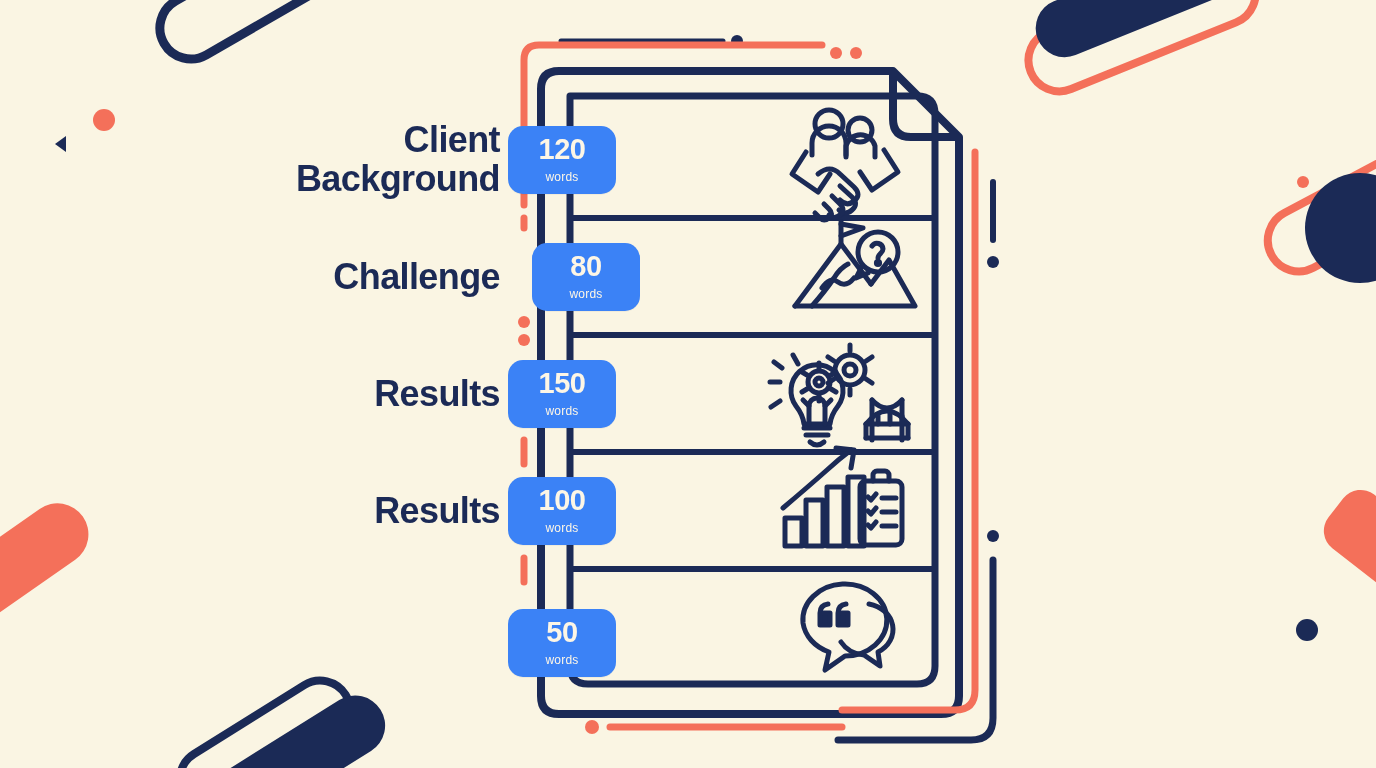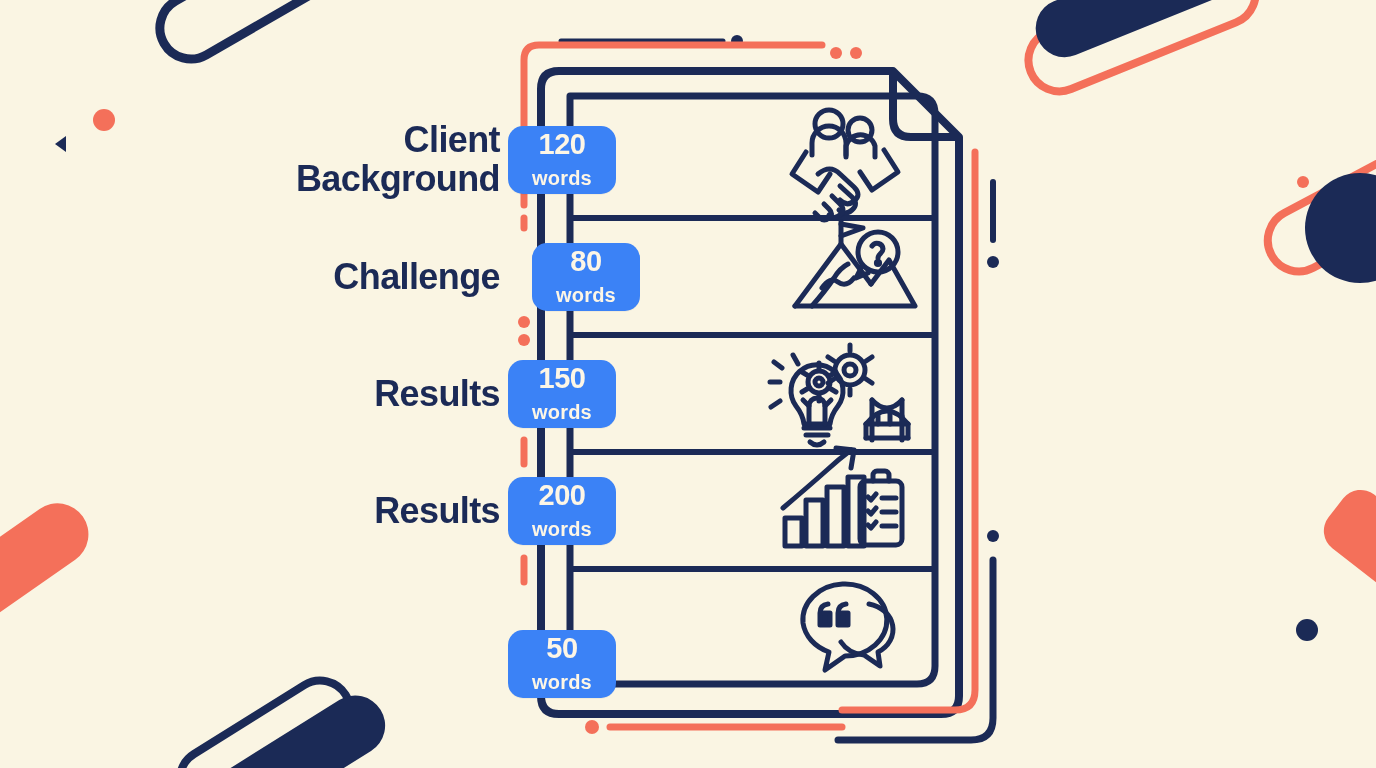--- a/index.html
+++ b/index.html
@@ -34,21 +34,21 @@
     transform:translateY(-50%);
     display:flex;flex-direction:column;
     align-items:center;justify-content:center;
     color:#fdf6e6;
     box-shadow:0 1px 0 rgba(0,0,0,.04);
   }
   .badge .num{
     font-size:29px;font-weight:800;line-height:0.98;letter-spacing:-0.5px;
   }
   .badge .unit{
-    font-size:20px;font-weight:700;line-height:1.15;letter-spacing:0.2px;margin-top:8px;
+    font-size:12px;font-weight:400;line-height:1.15;letter-spacing:0.2px;margin-top:8px;
   }
 </style>
 </head>
 <body>
 
 <div class="stage">
 
   <svg class="layer" viewBox="0 0 1376 768">
 
     <g>
@@ -217,22 +217,22 @@
     </div>
     <div class="badge" style="left:532px;top:277px">
       <span class="num">80</span>
       <span class="unit">words</span>
     </div>
     <div class="badge" style="left:508px;top:394px">
       <span class="num">150</span>
       <span class="unit">words</span>
     </div>
     <div class="badge" style="left:508px;top:511px">
-      <span class="num">200</span>
-      <span class="unit">words</span>
-    </div>
-    <div class="badge" style="left:508px;top:664px">
+      <span class="num">100</span>
+      <span class="unit">words</span>
+    </div>
+    <div class="badge" style="left:508px;top:643px">
       <span class="num">50</span>
       <span class="unit">words</span>
     </div>
   </div>
 
 </div>
 
 </body></html>

